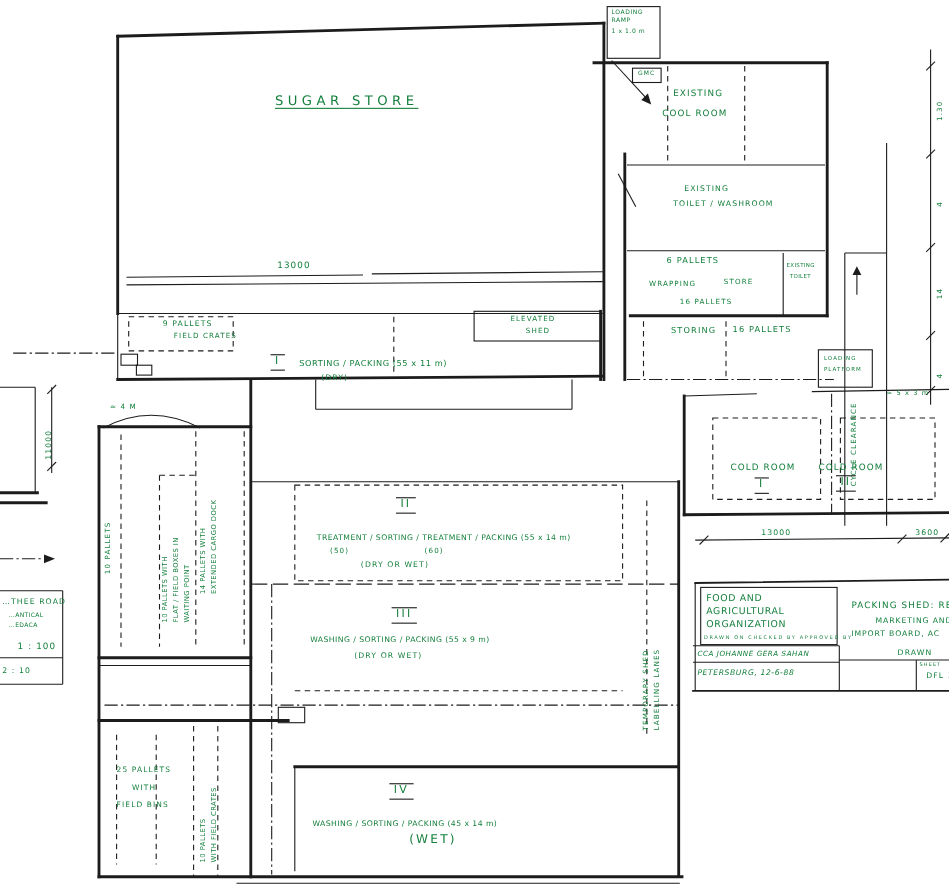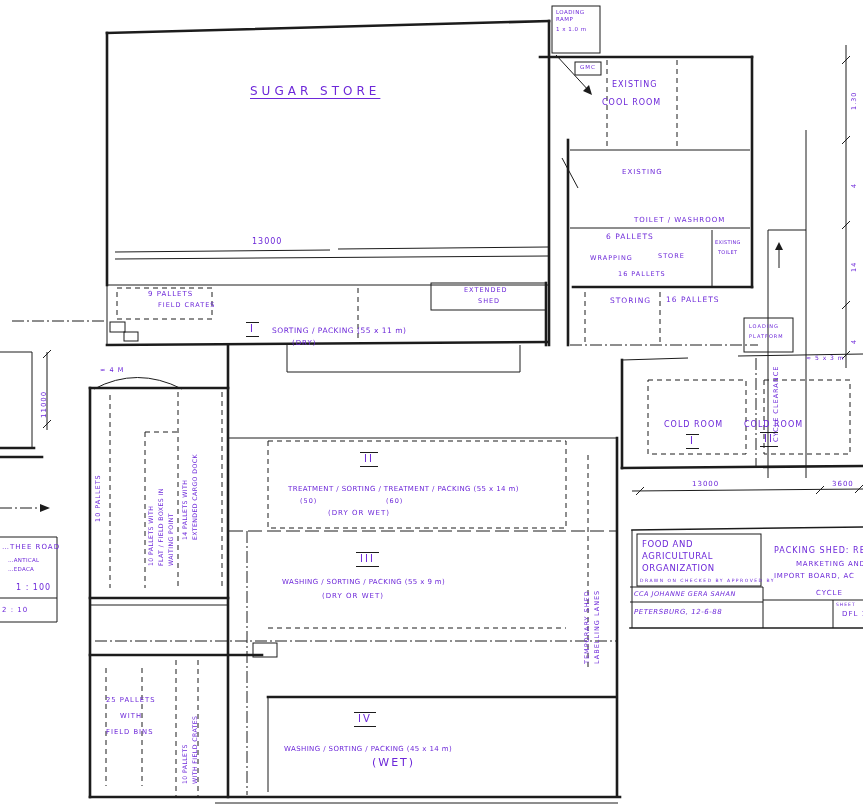--- a/index.html
+++ b/index.html
@@ -1,17 +1,17 @@
 <!DOCTYPE html>
 <html><head>
 <meta charset="utf-8">
 <style>
   html,body{margin:0;padding:0;background:#ffffff;}
   .plan{position:relative;width:863px;height:808px;background:#ffffff;overflow:hidden;
-        font-family:"DejaVu Sans",sans-serif;color:#6d28d9;}
+        font-family:"DejaVu Sans",sans-serif;color:#15803d;}
   .plan svg{position:absolute;left:0;top:0;}
   .lbl{position:absolute;white-space:nowrap;line-height:1.25;letter-spacing:1px;}
   .vert{transform:rotate(-90deg);transform-origin:0 0;}
   .roman{display:inline-block;border-top:1.3px solid #1c1c1c;border-bottom:1.3px solid #1c1c1c;
          padding:0 4px;letter-spacing:2px;}
   .hand{font-style:italic;letter-spacing:0.5px;}
   .u{text-decoration:underline;text-underline-offset:3px;}
   
   .w{stroke:#1c1c1c;stroke-width:2.6;fill:none;stroke-linecap:square;}
   .m{stroke:#1c1c1c;stroke-width:1.6;fill:none;stroke-linecap:square;}
@@ -176,21 +176,21 @@
     <div>LOADING</div>
     <div>RAMP</div>
     <div style="margin-top:3px">1 x 1.0 m</div>
   </div>
   <div class="lbl" style="left:580px;top:64px;font-size:5.5px;">GMC</div>
 
   <div class="lbl" style="left:612px;top:80px;font-size:8px;">EXISTING</div>
   <div class="lbl" style="left:602px;top:98px;font-size:8px;text-align:right;">COOL ROOM</div>
 
   <div class="lbl" style="left:622px;top:168px;font-size:7px;">EXISTING</div>
-  <div class="lbl" style="left:634px;top:181px;font-size:7px;margin-top:35px;">TOILET / WASHROOM</div>
+  <div class="lbl" style="left:612px;top:181px;font-size:7px;">TOILET / WASHROOM</div>
 
   <div class="lbl" style="left:606px;top:232px;font-size:7.5px;">6 PALLETS</div>
   <div class="lbl" style="left:590px;top:254px;font-size:6.5px;">WRAPPING</div>
   <div class="lbl" style="left:658px;top:252px;font-size:6.5px;">STORE</div>
   <div class="lbl" style="left:618px;top:270px;font-size:6.5px;">16 PALLETS</div>
   <div class="lbl" style="left:715px;top:239px;font-size:5px;letter-spacing:0.3px;">EXISTING</div>
   <div class="lbl" style="left:718px;top:249px;font-size:5px;letter-spacing:0.3px;">TOILET</div>
   <div class="lbl" style="left:610px;top:296px;font-size:7.5px;">STORING</div>
   <div class="lbl" style="left:666px;top:295px;font-size:7.5px;">16 PALLETS</div>
 
@@ -204,21 +204,21 @@
   <div class="lbl vert" style="left:850px;top:344px;font-size:6.5px;">4</div>
   <div class="lbl" style="left:806px;top:354px;font-size:6px;">≈ 5 x 3 m</div>
 
   <div class="lbl" style="left:148px;top:290px;font-size:7px;">9 PALLETS</div>
   <div class="lbl" style="left:158px;top:301px;font-size:6.5px;">FIELD CRATES</div>
 
   <span class="lbl roman" style="left:246px;top:322px;font-size:10px;">I</span>
   <div class="lbl" style="left:272px;top:326px;font-size:7.5px;letter-spacing:0.5px;">SORTING / PACKING   (55 x 11 m)</div>
   <div class="lbl" style="left:292px;top:339px;font-size:7px;">(DRY)</div>
 
-  <div class="lbl" style="left:464px;top:286px;font-size:6.5px;">EXTENDED</div>
+  <div class="lbl" style="left:464px;top:286px;font-size:6.5px;">ELEVATED</div>
   <div class="lbl" style="left:478px;top:297px;font-size:6.5px;">SHED</div>
 
   <div class="lbl" style="left:664px;top:420px;font-size:8px;">COLD ROOM</div>
   <span class="lbl roman" style="left:686px;top:434px;font-size:10px;">I</span>
   <div class="lbl" style="left:744px;top:420px;font-size:8px;">COLD ROOM</div>
   <span class="lbl roman" style="left:760px;top:432px;font-size:10px;">II</span>
   <div class="lbl" style="left:692px;top:480px;font-size:7px;">13000</div>
   <div class="lbl" style="left:832px;top:480px;font-size:7px;">3600</div>
 
   <span class="lbl roman" style="left:360px;top:452px;font-size:10px;">II</span>
@@ -272,17 +272,17 @@
     <div>FOOD AND</div>
     <div>AGRICULTURAL</div>
     <div>ORGANIZATION</div>
   </div>
   <div class="lbl" style="left:640px;top:578px;font-size:4.5px;letter-spacing:1.5px;">DRAWN ON      CHECKED BY      APPROVED BY</div>
   <div class="lbl hand" style="left:634px;top:590px;font-size:6.5px;">CCA JOHANNE GERA SAHAN</div>
   <div class="lbl hand" style="left:634px;top:608px;font-size:7px;">PETERSBURG, 12-6-88</div>
   <div class="lbl" style="left:774px;top:546px;font-size:8px;letter-spacing:1px;">PACKING SHED: RE</div>
   <div class="lbl" style="left:796px;top:560px;font-size:7px;letter-spacing:0.8px;">MARKETING AND U</div>
   <div class="lbl" style="left:774px;top:572px;font-size:7px;letter-spacing:0.8px;">IMPORT BOARD, AC</div>
-  <div class="lbl" style="left:816px;top:589px;font-size:7px;">CYCLE</div>
+  <div class="lbl" style="left:816px;top:589px;font-size:7px;">DRAWN</div>
   <div class="lbl" style="left:836px;top:602px;font-size:4.5px;">SHEET</div>
   <div class="lbl" style="left:842px;top:610px;font-size:7px;">DFL 1</div>
 
 </div>
 
 </body></html>

